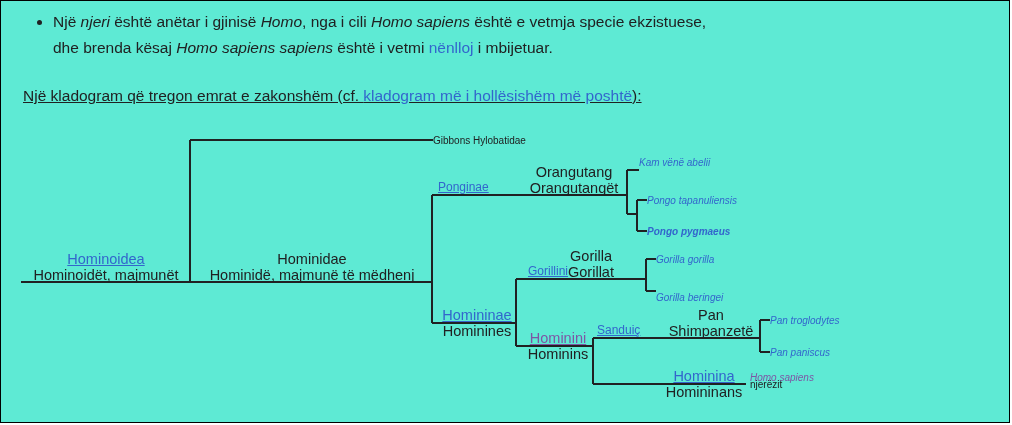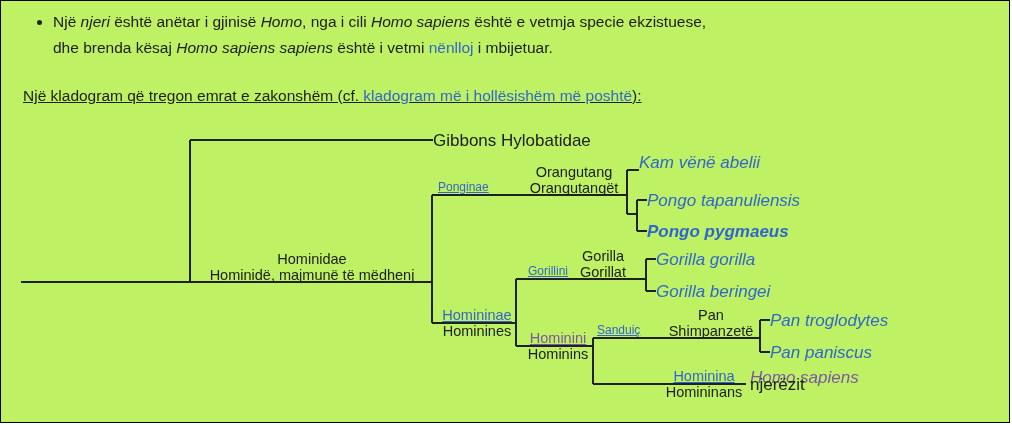--- a/index.html
+++ b/index.html
@@ -7,21 +7,21 @@
     width:1012px;height:425px;
     background:#ffffff;
     font-family:"Liberation Sans", sans-serif;
     color:#202122;
     overflow:hidden;
   }
   #page{
     position:relative;
     width:1010px;height:423px;
     border:1px solid #000000;
-    background:#bef264;
+    background:#5eead4;
     box-sizing:border-box;
     overflow:hidden;
   }
 
   
   .prose{
     position:absolute;
     left:0;top:0;
     width:1010px;
   }
@@ -71,21 +71,21 @@
     text-align:center;
     white-space:nowrap;
     font-size:14.5px;
     line-height:15.5px;
   }
   .clade .top{display:block;}
   .clade .bot{display:block;color:#202122;}
   
   .leaf{
     position:absolute;
-    font-size:17px;
+    font-size:10px;
     line-height:15px;
     white-space:nowrap;
   }
 </style>
 </head>
 <body>
 
 <div id="page">
 
   <div class="prose">
@@ -143,41 +143,45 @@
         <path d="M592,219 L759,219"></path>
 
         <path d="M759,201 L759,233"></path>
         <path d="M759,201 L769,201"></path>
         <path d="M759,233 L769,233"></path>
 
         <path d="M592,265 L745,265"></path>
       </g>
     </svg>
 
+    <div class="clade" style="left:20px;top:133px;width:170px;">
+      <span class="top link">Hominoidea</span>
+      <span class="bot">Hominoidët, majmunët</span>
+    </div>
 
     <div class="clade" style="left:192px;top:133px;width:238px;">
       <span class="top plain">Hominidae</span>
       <span class="bot">Hominidë, majmunë të mëdhenj</span>
     </div>
 
     <div class="lab link" style="left:437px;top:61px;">Ponginae</div>
 
     <div class="clade" style="left:437px;top:189px;width:78px;">
       <span class="top link">Homininae</span>
       <span class="bot">Hominines</span>
     </div>
 
     <div class="clade" style="left:521px;top:46px;width:104px;">
       <span class="top plain">Orangutang</span>
       <span class="bot">Orangutangët</span>
     </div>
 
     <div class="lab link" style="left:527px;top:145px;">Gorillini</div>
 
-    <div class="clade" style="left:576px;top:130px;width:52px;text-align:center;">
+    <div class="clade" style="left:564px;top:130px;width:52px;text-align:center;">
       <span class="top plain">Gorilla</span>
       <span class="bot">Gorillat</span>
     </div>
 
     <div class="clade" style="left:521px;top:212px;width:72px;">
       <span class="top link-v">Hominini</span>
       <span class="bot">Hominins</span>
     </div>
 
     <div class="lab link" style="left:596px;top:204px;">Sanduiç</div>
@@ -192,21 +196,21 @@
       <span class="bot">Homininans</span>
     </div>
 
     <div class="leaf plain" style="left:432px;top:14px;">Gibbons Hylobatidae</div>
 
     <div class="leaf sci" style="left:638px;top:36px;">Kam vënë abelii</div>
     <div class="leaf sci" style="left:646px;top:74px;">Pongo tapanuliensis</div>
     <div class="leaf sci" style="left:646px;top:105px;font-weight:bold;">Pongo pygmaeus</div>
 
     <div class="leaf sci" style="left:655px;top:133px;">Gorilla gorilla</div>
-    <div class="leaf sci" style="left:655px;top:165px;">Gorilla beringei</div>
+    <div class="leaf sci" style="left:655px;top:171px;">Gorilla beringei</div>
 
     <div class="leaf sci" style="left:769px;top:194px;">Pan troglodytes</div>
     <div class="leaf sci" style="left:769px;top:226px;">Pan paniscus</div>
 
     <div class="leaf sci-v" style="left:749px;top:251px;">Homo sapiens</div>
     <div class="leaf plain" style="left:749px;top:258px;">njerëzit</div>
 
   </div>
 </div>
 

